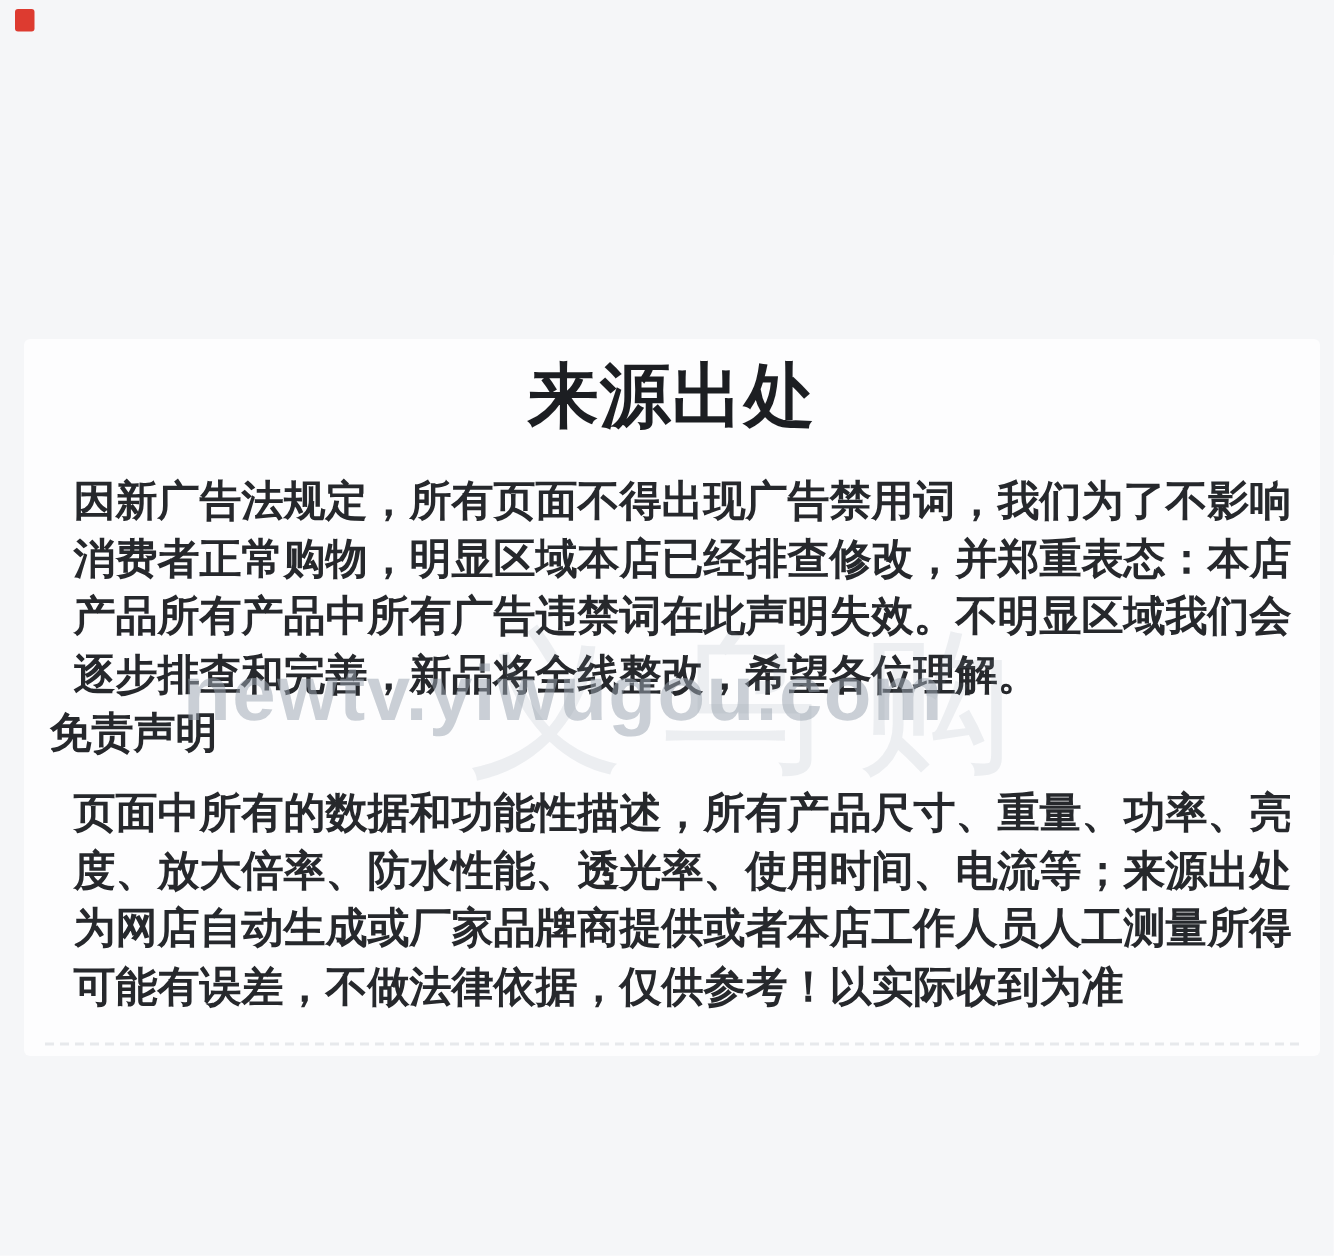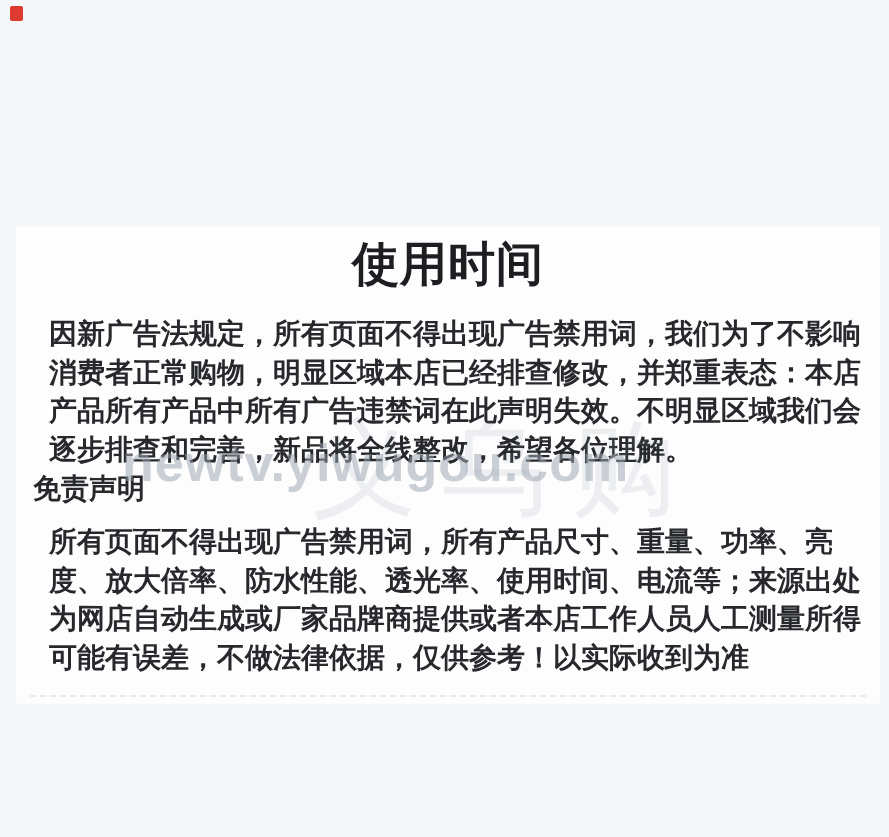--- a/index.html
+++ b/index.html
@@ -112,30 +112,30 @@
 </style>
 </head>
 <body>
 
 <div class="page">
 
   <div class="corner-marker"></div>
 
   <div class="panel">
 
-    <h1 class="announce-title">使用时间</h1>
+    <h1 class="announce-title">来源出处</h1>
 
     <p class="body-text notice-par">因新广告法规定，所有页面不得出现广告禁用词，我们为了不影响
 消费者正常购物，明显区域本店已经排查修改，并郑重表态：本店
 产品所有产品中所有广告违禁词在此声明失效。不明显区域我们会
 逐步排查和完善，新品将全线整改，希望各位理解。</p>
 
     <h2 class="disclaimer-head">免责声明</h2>
 
-    <p class="body-text disclaimer-par">所有页面不得出现广告禁用词，所有产品尺寸、重量、功率、亮
+    <p class="body-text disclaimer-par">页面中所有的数据和功能性描述，所有产品尺寸、重量、功率、亮
 度、放大倍率、防水性能、透光率、使用时间、电流等；来源出处
 为网店自动生成或厂家品牌商提供或者本店工作人员人工测量所得
 可能有误差，不做法律依据，仅供参考！以实际收到为准</p>
 
     <div class="panel-dashes"></div>
   </div>
 
   <div class="watermark-ghost">义乌购</div>
 
   <div class="watermark">newtv.yiwugou.com</div>

